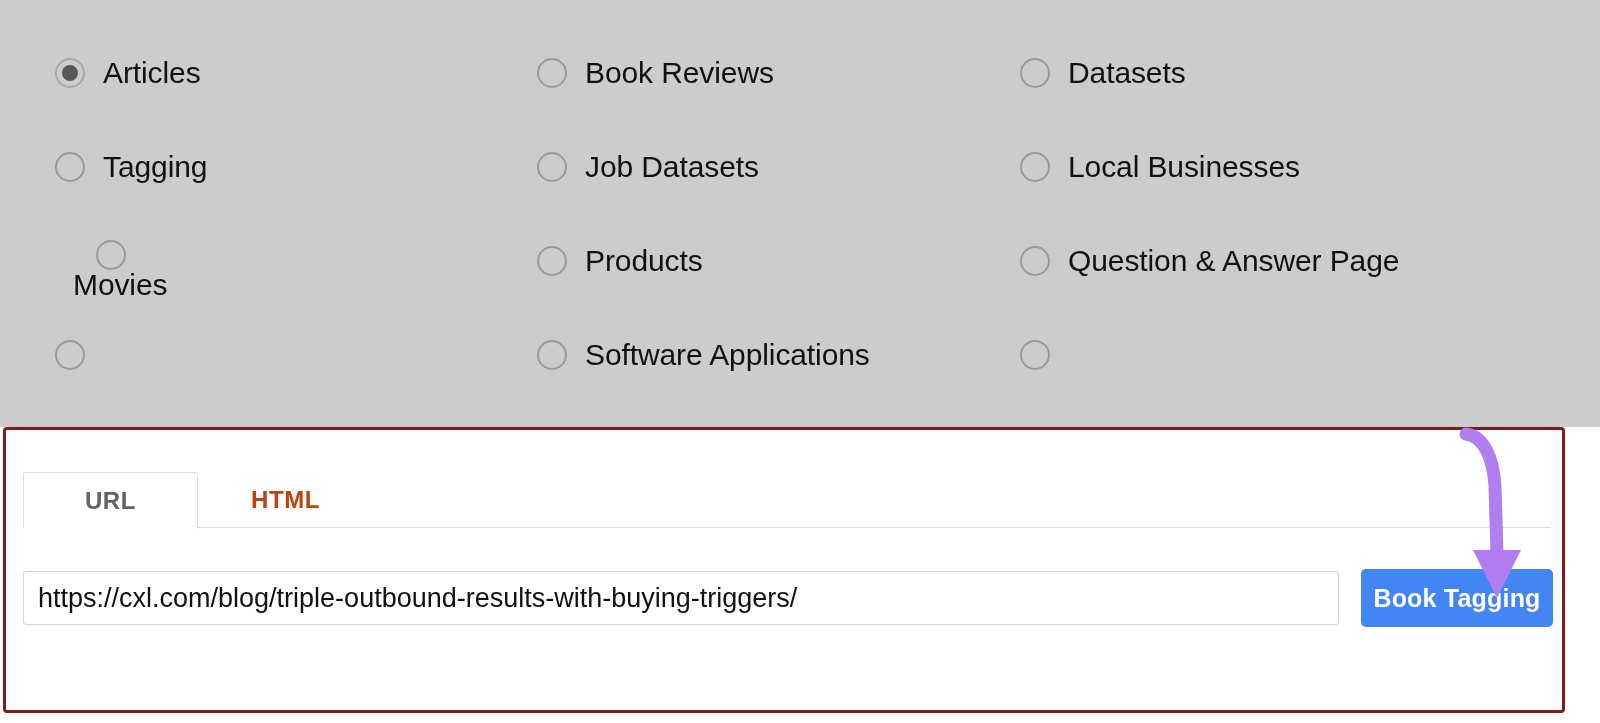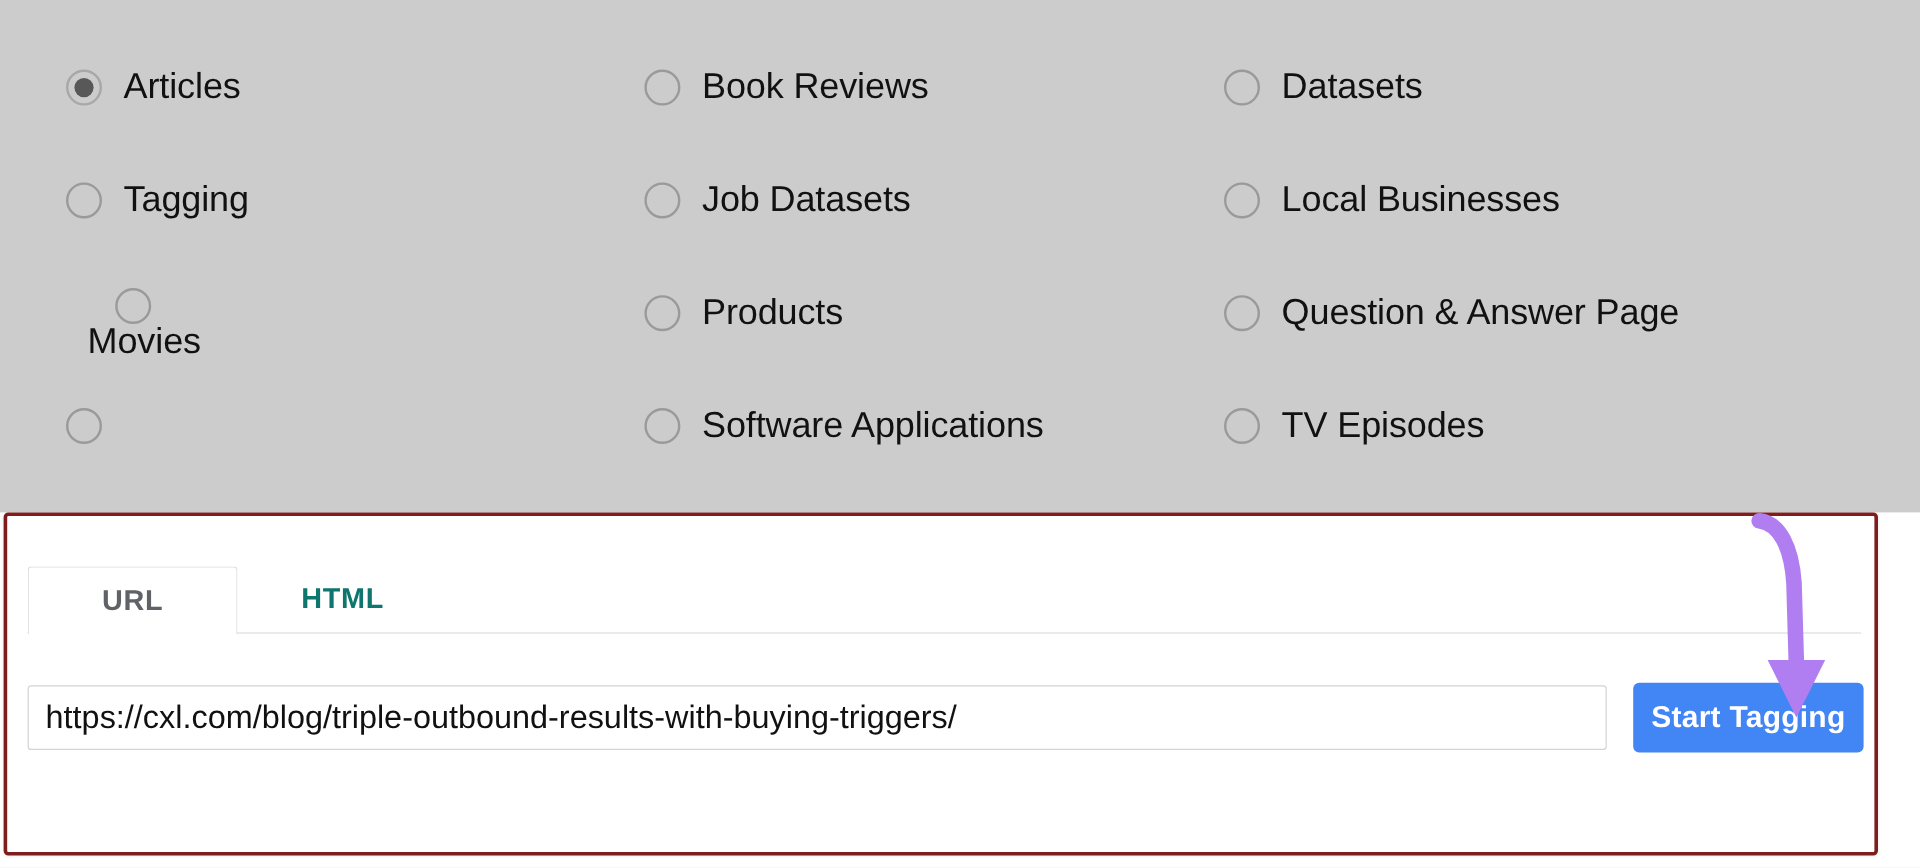--- a/index.html
+++ b/index.html
@@ -103,21 +103,21 @@
   .tab {
     position: absolute;
     top: 0;
     height: 56px;
     box-sizing: border-box;
     display: flex;
     align-items: center;
     justify-content: center;
     font-size: 24px;
     font-weight: bold;
-    color: #0f766e;
+    color: #c2410c;
     background: transparent;
     cursor: pointer;
     letter-spacing: 0.6px;
   }
   .tab.active {
     border: 1px solid #dcdcdc;
     border-bottom: 1px solid #ffffff;
     background: #ffffff;
     border-radius: 3px 3px 0 0;
     margin-bottom: -1px;
@@ -214,39 +214,38 @@
       </div>
       <div class="radio-option" style="left: 55px; top: 334px;">
         <span class="radio-mark"></span>
       </div>
       <div class="radio-option" style="left: 537px; top: 334px;">
         <span class="radio-mark"></span>
         <span class="radio-label">Software Applications</span>
       </div>
       <div class="radio-option" style="left: 1020px; top: 334px;">
         <span class="radio-mark"></span>
-        <span class="radio-label">TV Episodes</span>
       </div>
     </div>
 </div>
 
 <div id="input-card">
 
   <div id="tab-strip">
     <div class="tab active" id="tab-url">
       <span>URL</span>
     </div>
     <div class="tab" id="tab-html">
       <span>HTML</span>
     </div>
   </div>
 
   <input id="url-input" type="text" value="https://cxl.com/blog/triple-outbound-results-with-buying-triggers/" placeholder="Enter URL" style="">
 
-  <button id="start-tagging-button">Start Tagging</button>
+  <button id="start-tagging-button">Book Tagging</button>
 </div>
 
 <svg id="annotation-arrow" viewBox="0 0 140 210" xmlns="http://www.w3.org/2000/svg">
   <path d="M 51 26
            C 68 28, 78 48, 80 78
            L 82 146" stroke="#b07ef0" stroke-width="13" fill="none" stroke-linecap="round"></path>
   <path d="M 58 142 L 106 142 L 82 190 Z" fill="#b07ef0"></path>
 </svg>
 
 </body></html>

